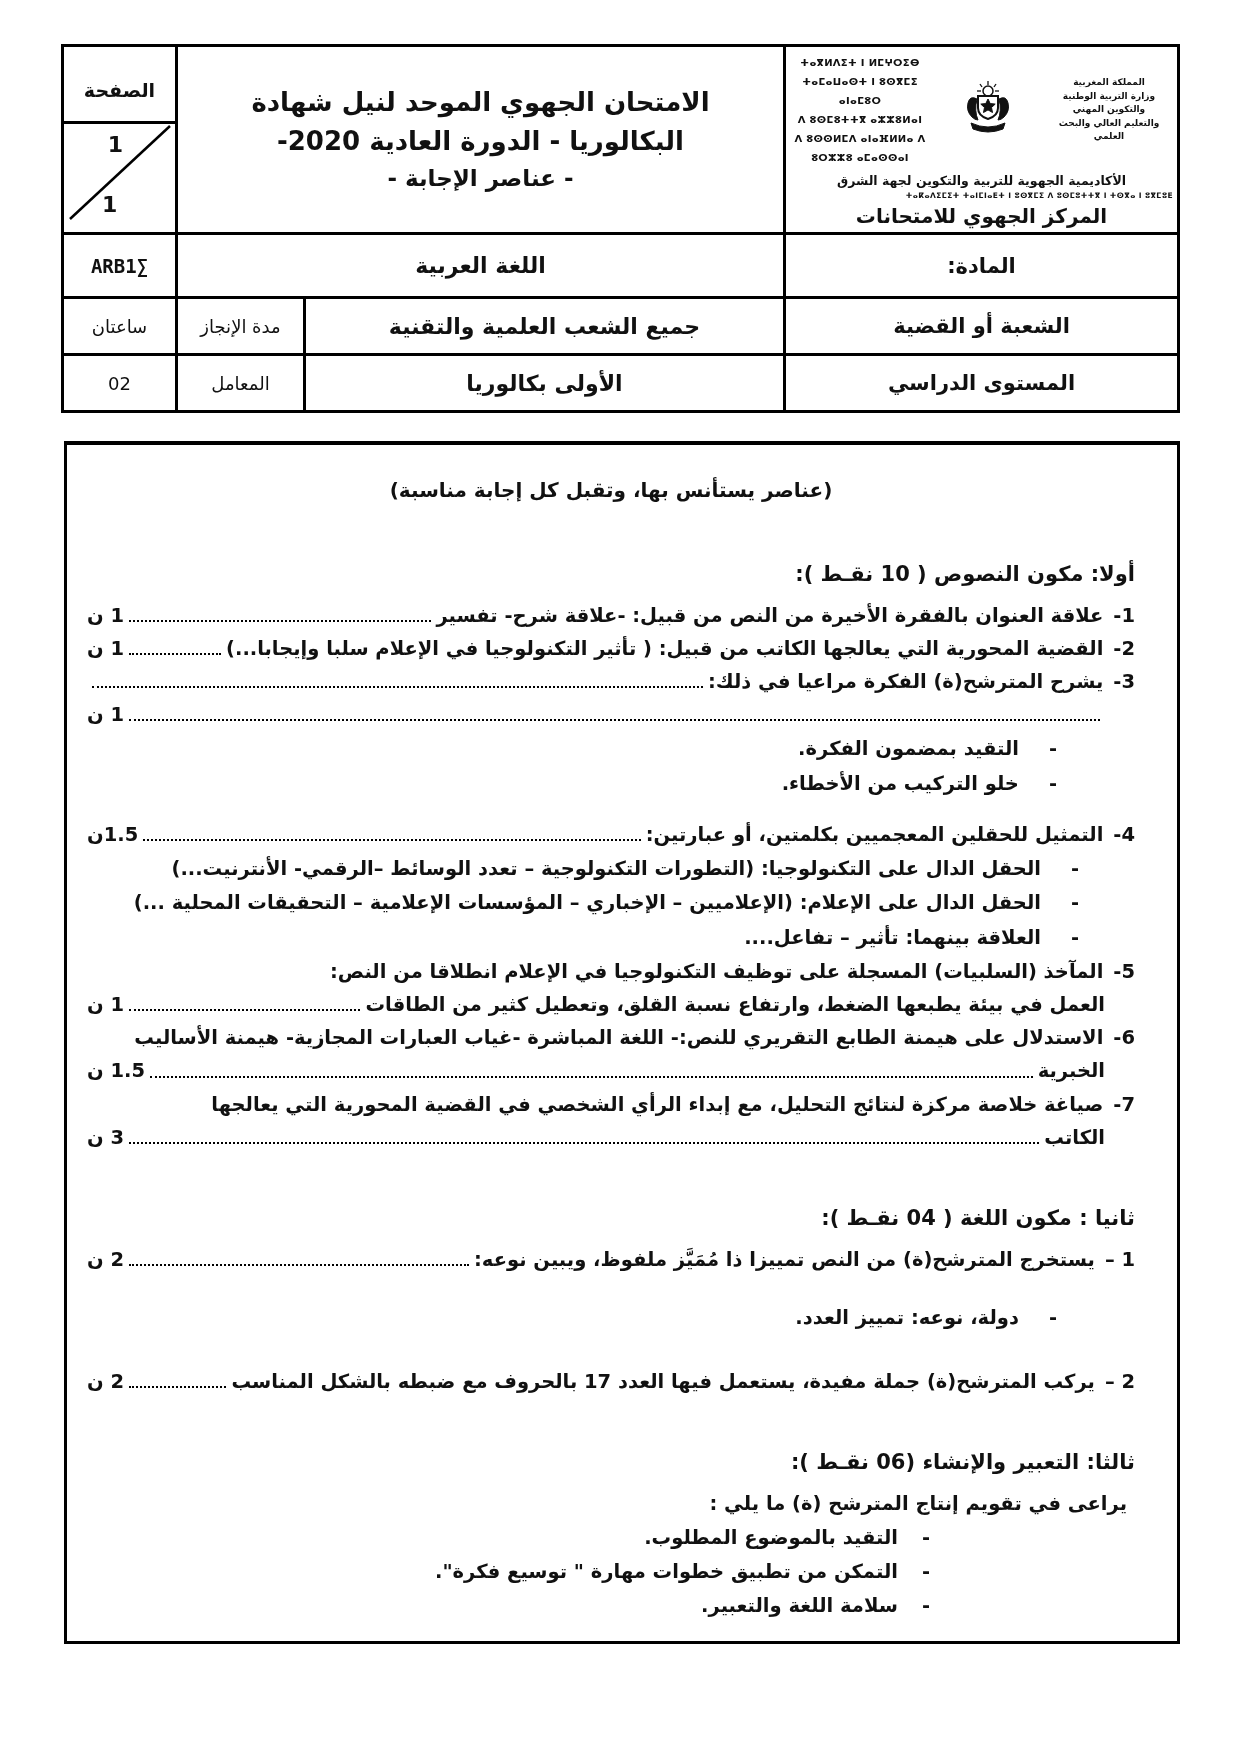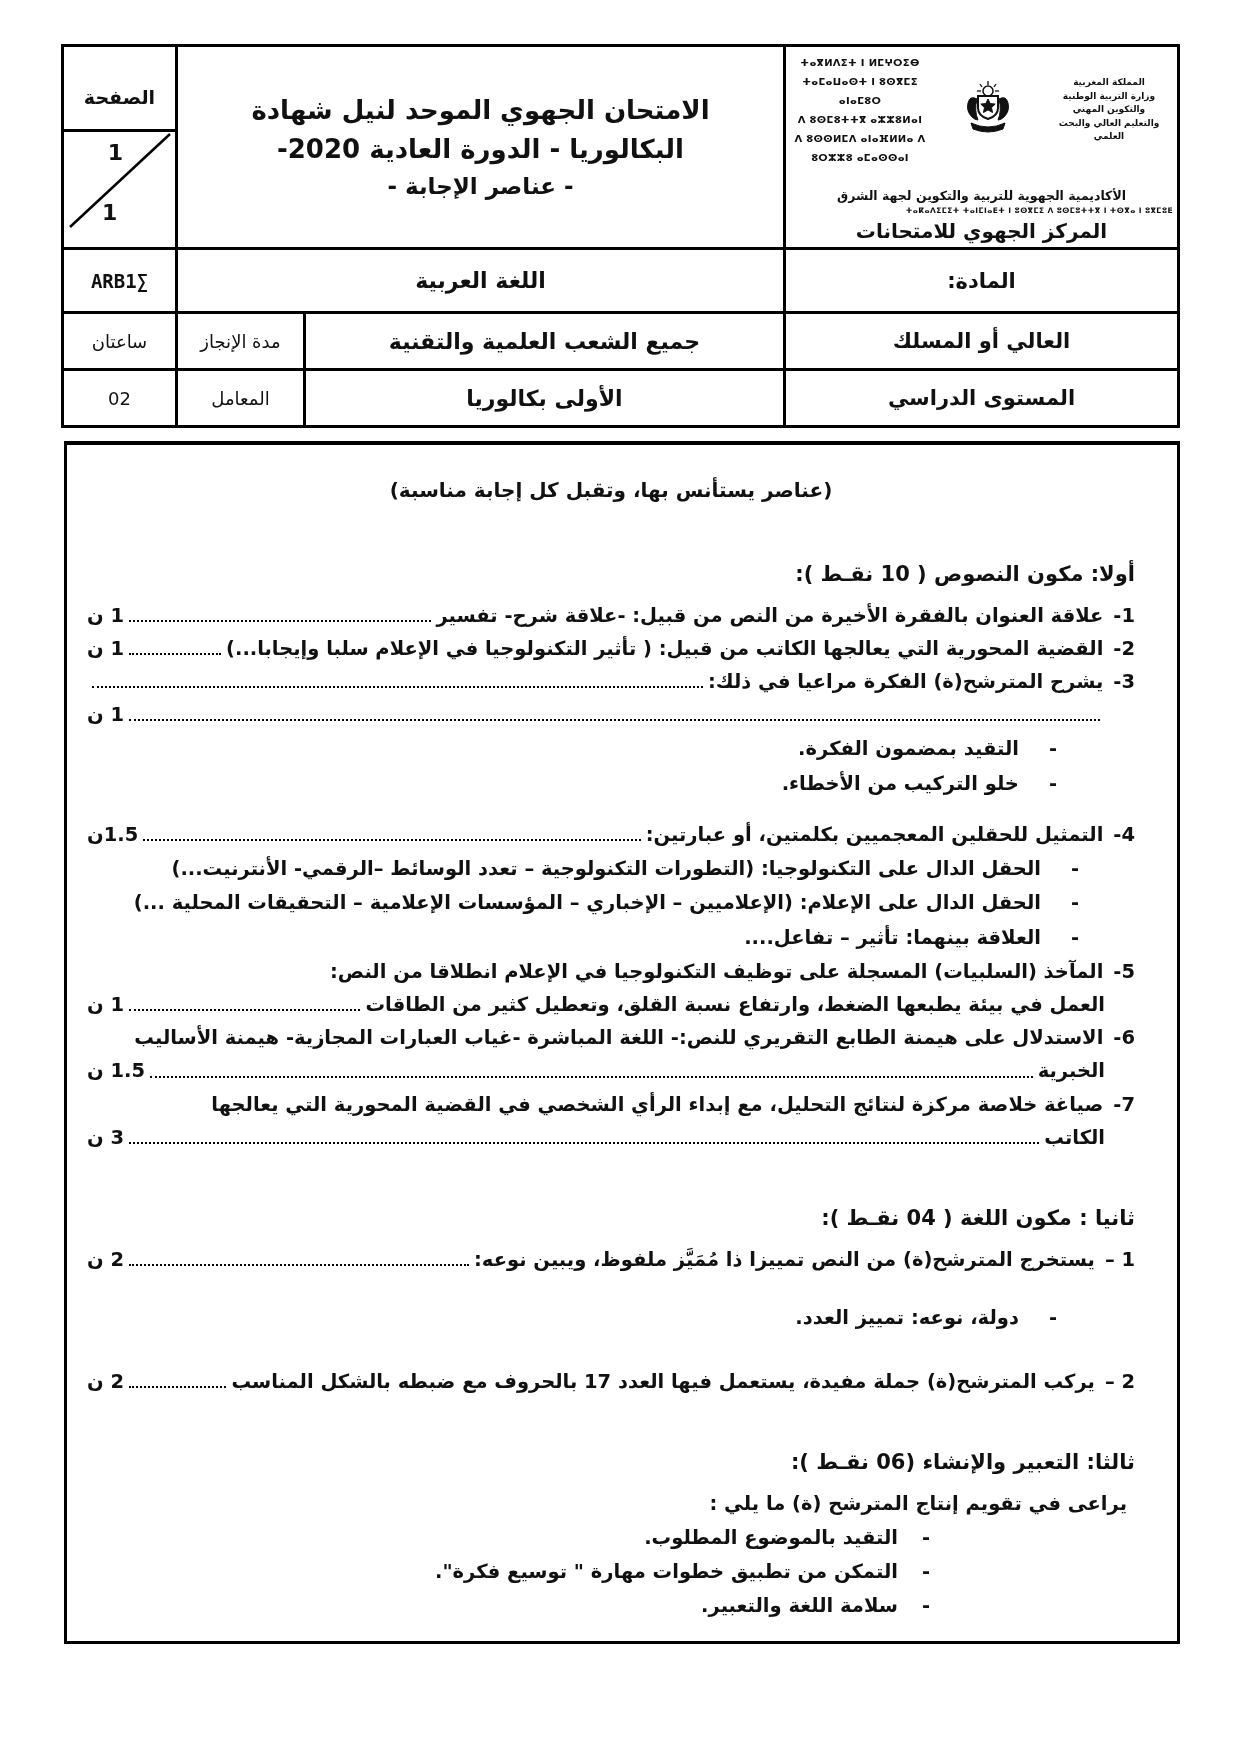--- a/index.html
+++ b/index.html
@@ -31,21 +31,21 @@
   .page-cell .pc-bottom { position:relative; height:97px; font-weight:bold; font-size:22px; }
   .page-cell .pc-bottom svg { position:absolute; inset:0; width:100%; height:100%; }
   .pc-cur { position:absolute; top:8px;  right:52px; }
   .pc-tot { position:absolute; bottom:4px; left:38px; }
 
   .gov { padding:6px 4px 4px; font-weight:bold; }
   .gov-top { display:flex; align-items:center; justify-content:space-between; gap:2px; }
   .gov-ar { font-size:9px; line-height:1.5; text-align:center; width:128px; }
   .gov-tf { font-size:10px; line-height:1.9; text-align:center; width:140px; letter-spacing:.3px; }
   .gov-emblem { flex:0 0 auto; }
-  .gov-acad { font-size:12.5px; margin-top:21px; text-align:center; }
+  .gov-acad { font-size:12.5px; margin-top:6px; text-align:center; }
   .gov-acad-tf { font-size:7.5px; margin-top:3px; text-align:right; letter-spacing:.4px; }
   .gov-center { font-size:20px; margin-top:4px; text-align:center; }
 
   .info-label { font-weight:bold; font-size:21px; padding:8px 6px; }
   .info-value { font-weight:bold; font-size:22px; padding:8px 6px; }
   .info-sub   { font-weight:normal; font-size:18px; padding:6px 2px; }
   tr.r2 td { height:64px;margin-left:17px; }
   tr.r3 td, tr.r4 td { height:57px; }
   .code-cell { font-size:19px; font-weight:bold; font-family:"DejaVu Sans Mono",monospace; }
 
@@ -146,21 +146,21 @@
           <span class="pc-tot">1</span>
         </div>
       </td>
     </tr>
     <tr class="r2">
       <td class="info-label">المادة:</td>
       <td colspan="2" class="info-value">اللغة العربية</td>
       <td class="code-cell">∑ARB1</td>
     </tr>
     <tr class="r3">
-      <td class="info-label">العالي أو المسلك</td>
+      <td class="info-label">الشعبة أو القضية</td>
       <td class="info-value">جميع الشعب العلمية والتقنية</td>
       <td class="info-sub">مدة الإنجاز</td>
       <td class="info-sub">ساعتان</td>
     </tr>
     <tr class="r4">
       <td class="info-label">المستوى الدراسي</td>
       <td class="info-value">الأولى بكالوريا</td>
       <td class="info-sub">المعامل</td>
       <td class="info-sub">02</td>
     </tr>

